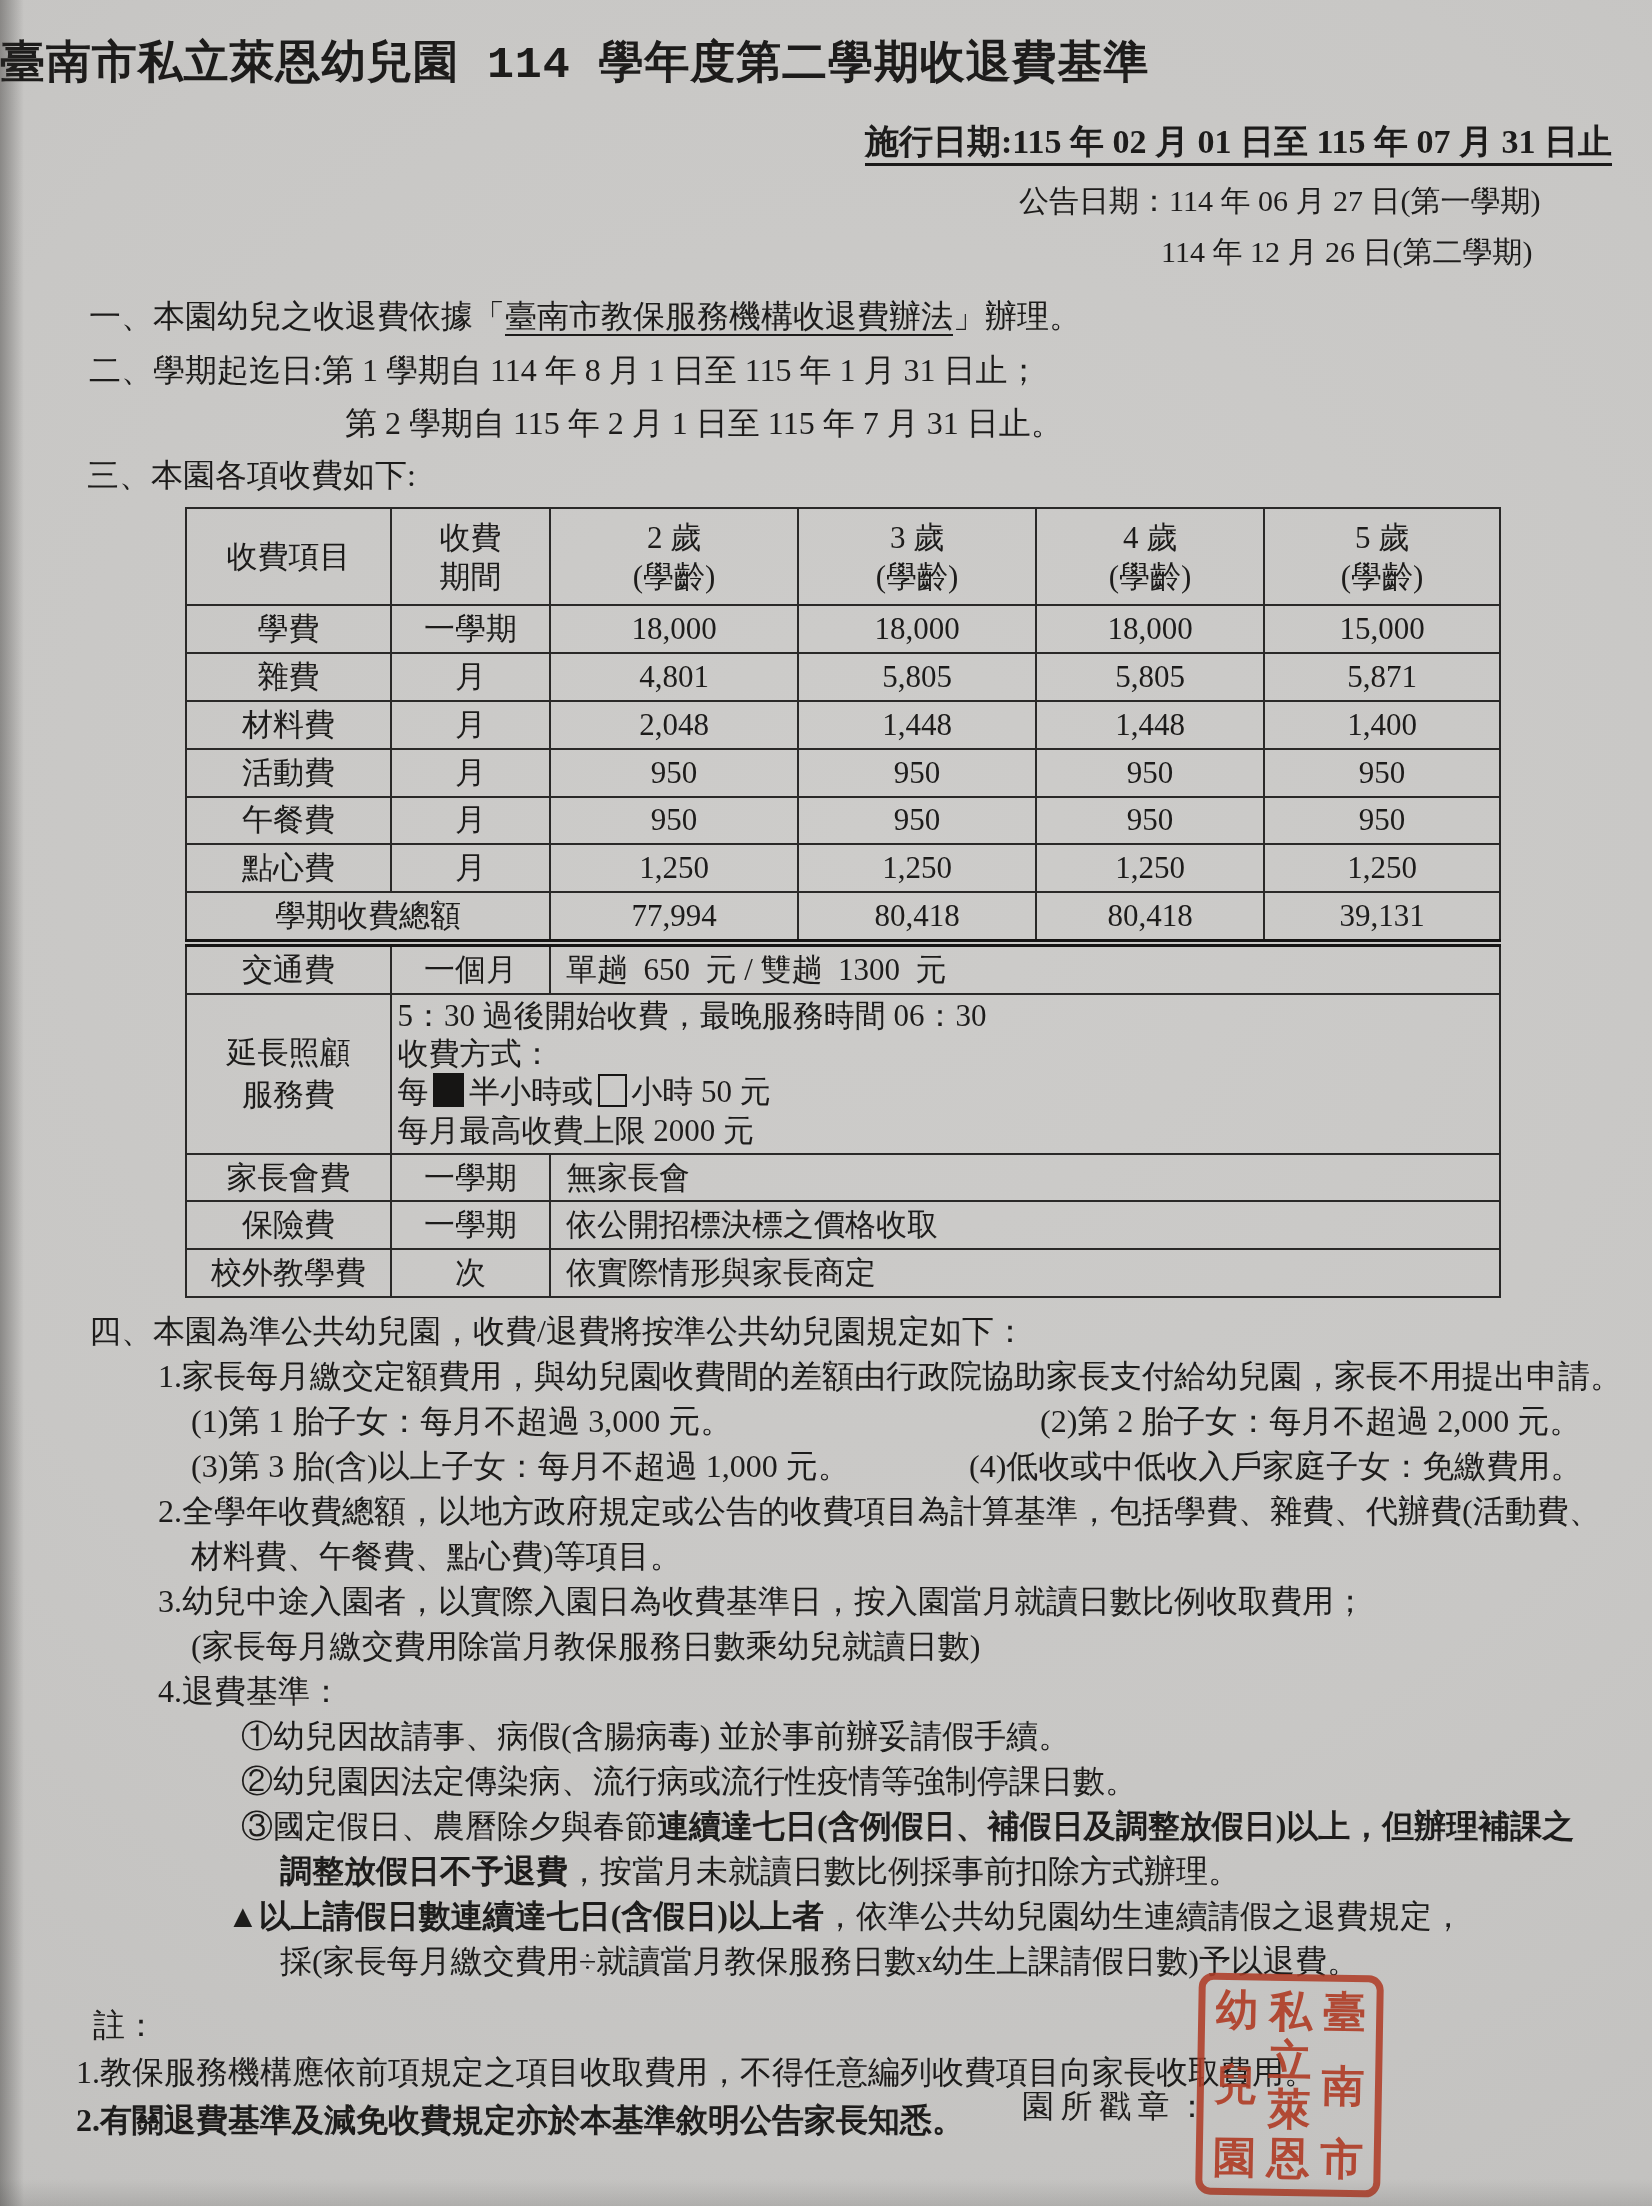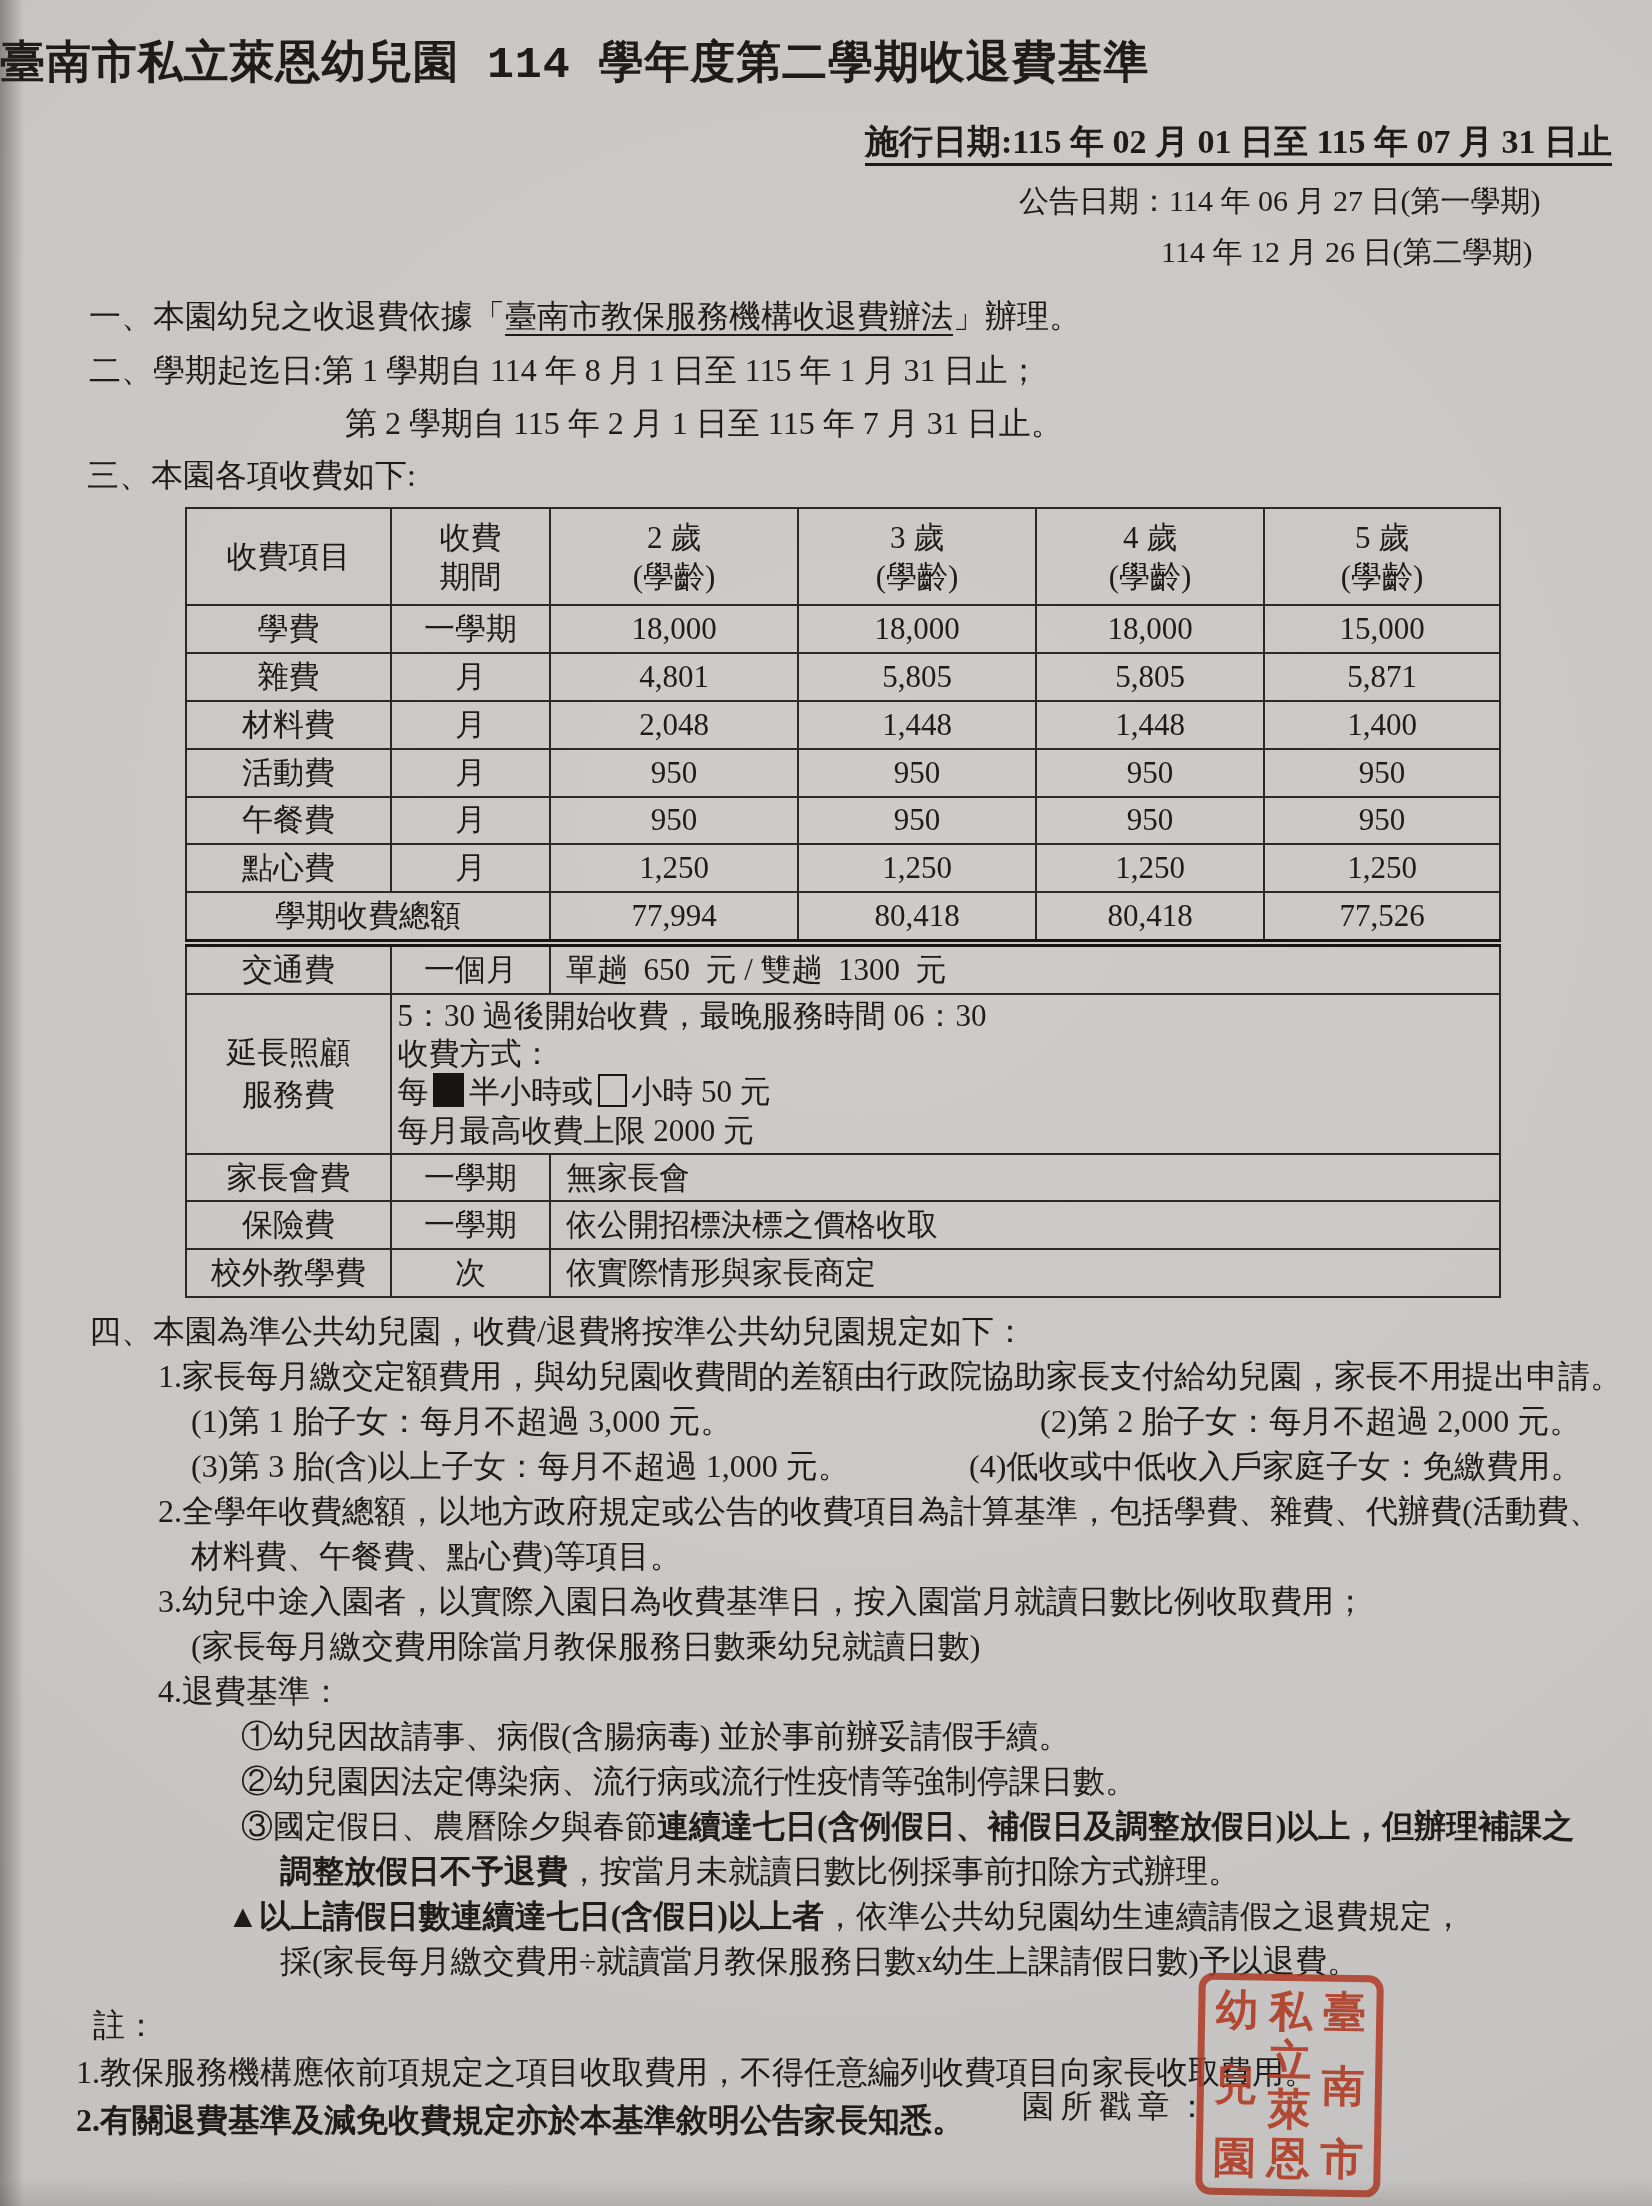--- a/index.html
+++ b/index.html
@@ -196,21 +196,21 @@
       <td>1,250</td>
       <td>1,250</td>
       <td>1,250</td>
       <td>1,250</td>
     </tr>
     <tr class="h-total total-sep">
       <td colspan="2">學期收費總額</td>
       <td>77,994</td>
       <td>80,418</td>
       <td>80,418</td>
-      <td>77,526</td>
+      <td>39,131</td>
     </tr>
     <tr class="h-trans">
       <td>交通費</td>
       <td>一個月</td>
       <td colspan="4" class="left prewrap">單趟  650  元 / 雙趟  1300  元</td>
     </tr>
     <tr class="h-ext">
       <td>
         <div>延長照顧</div>
         <div>服務費</div>

